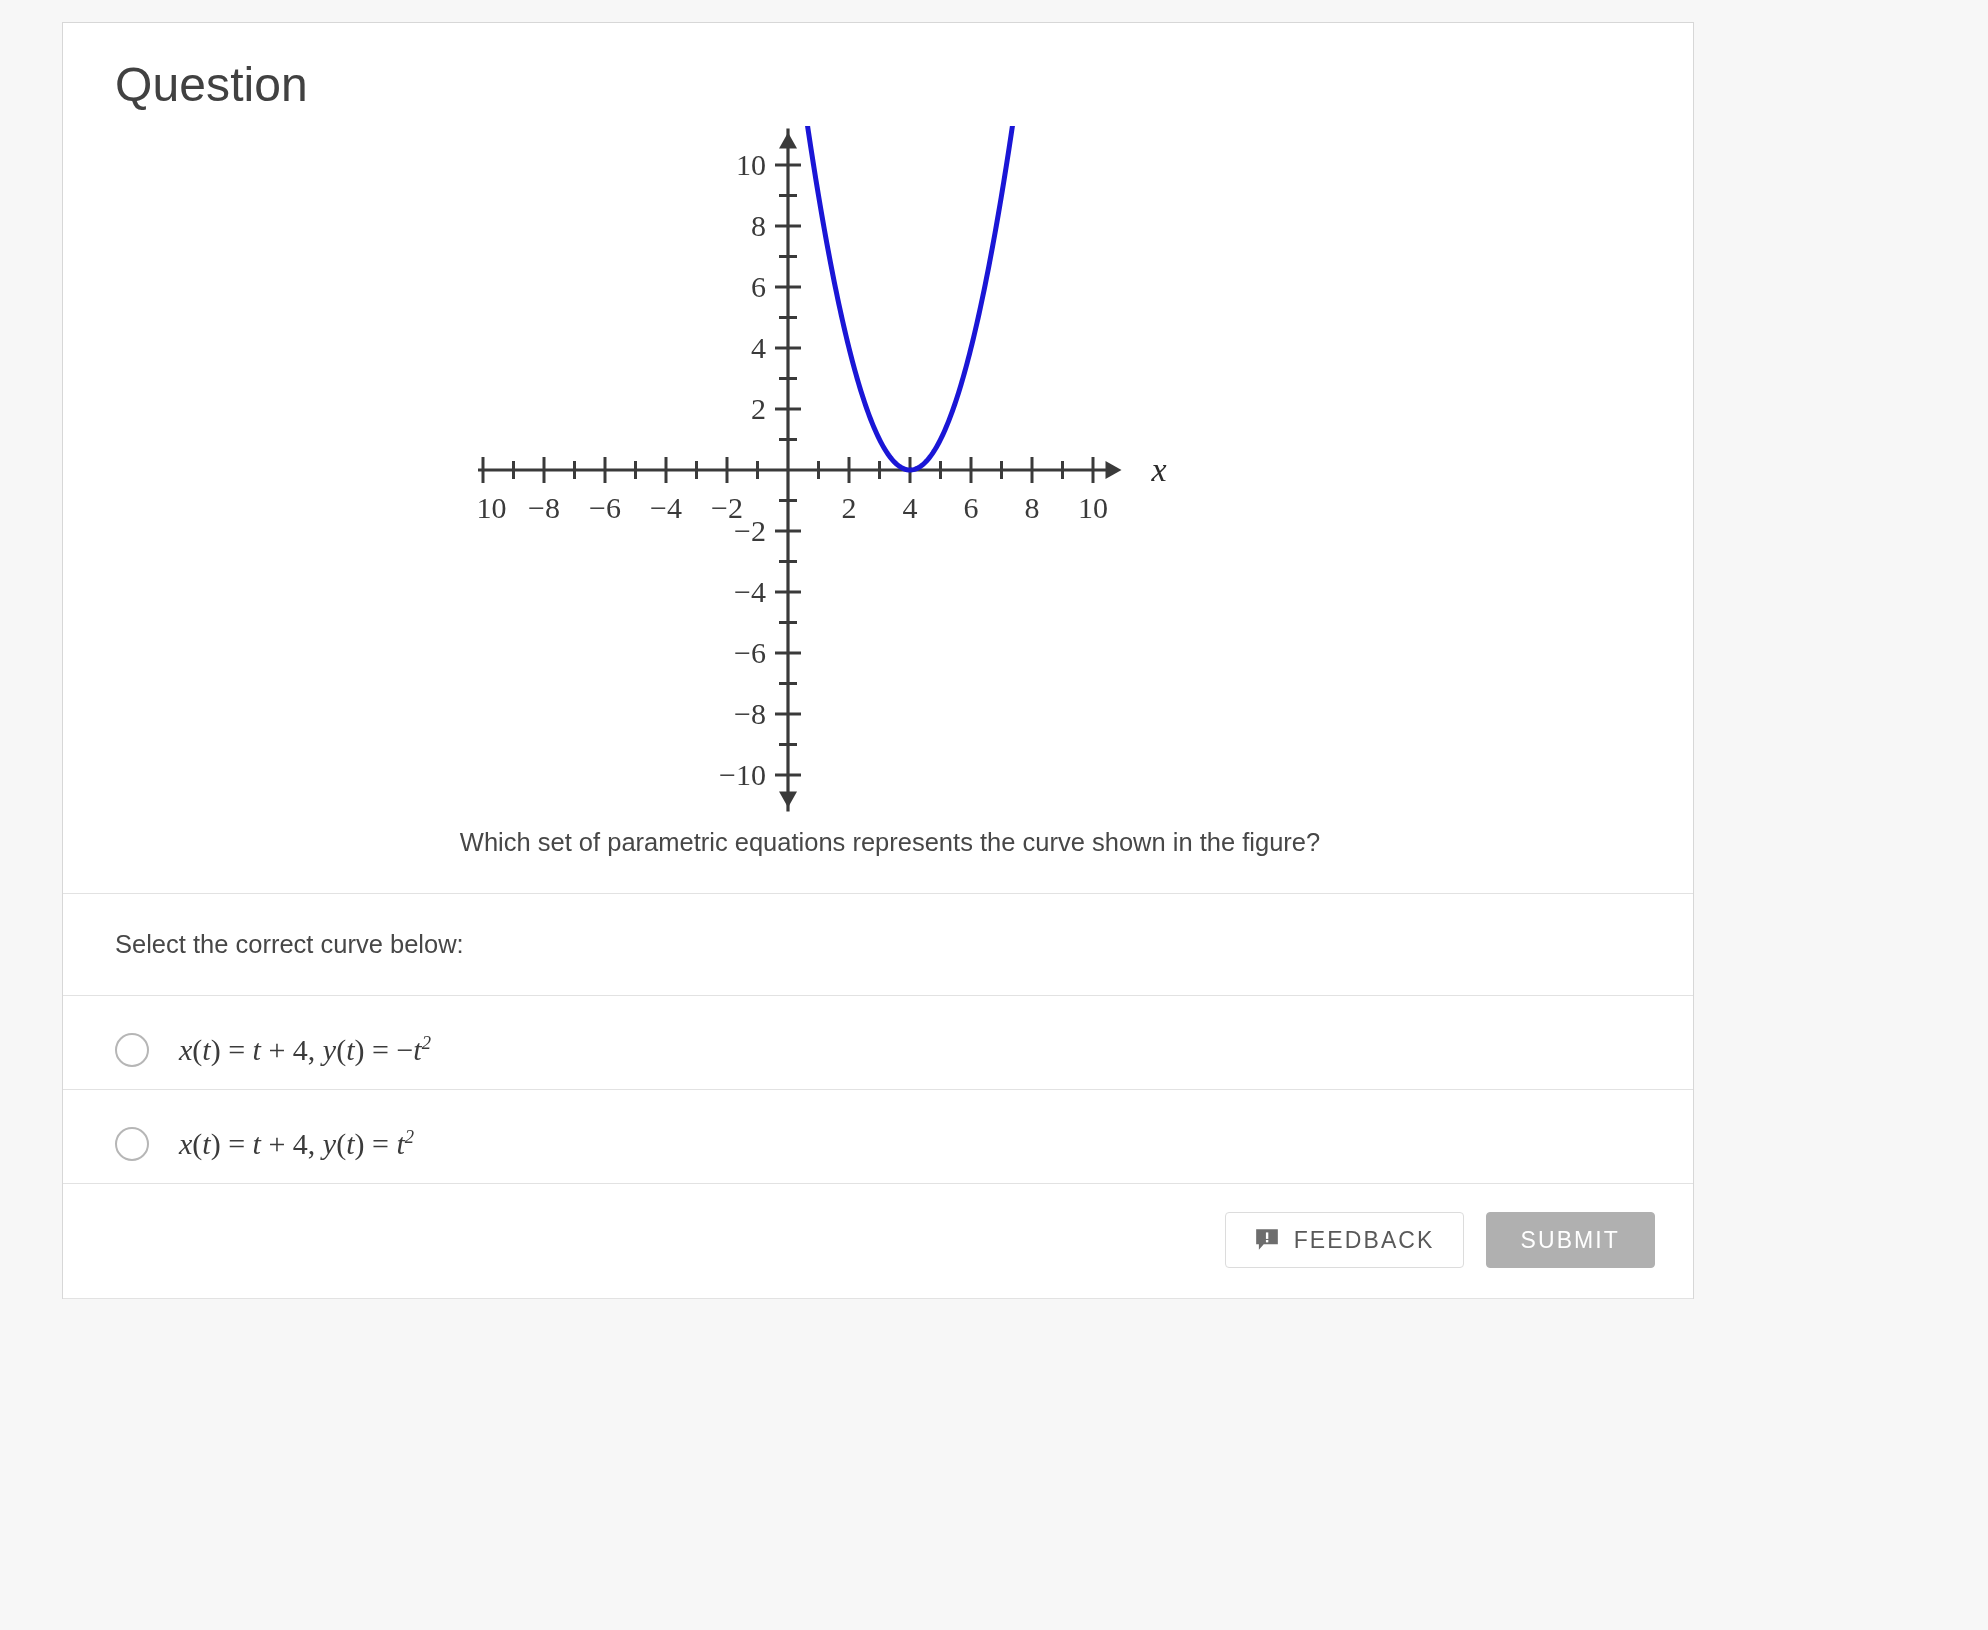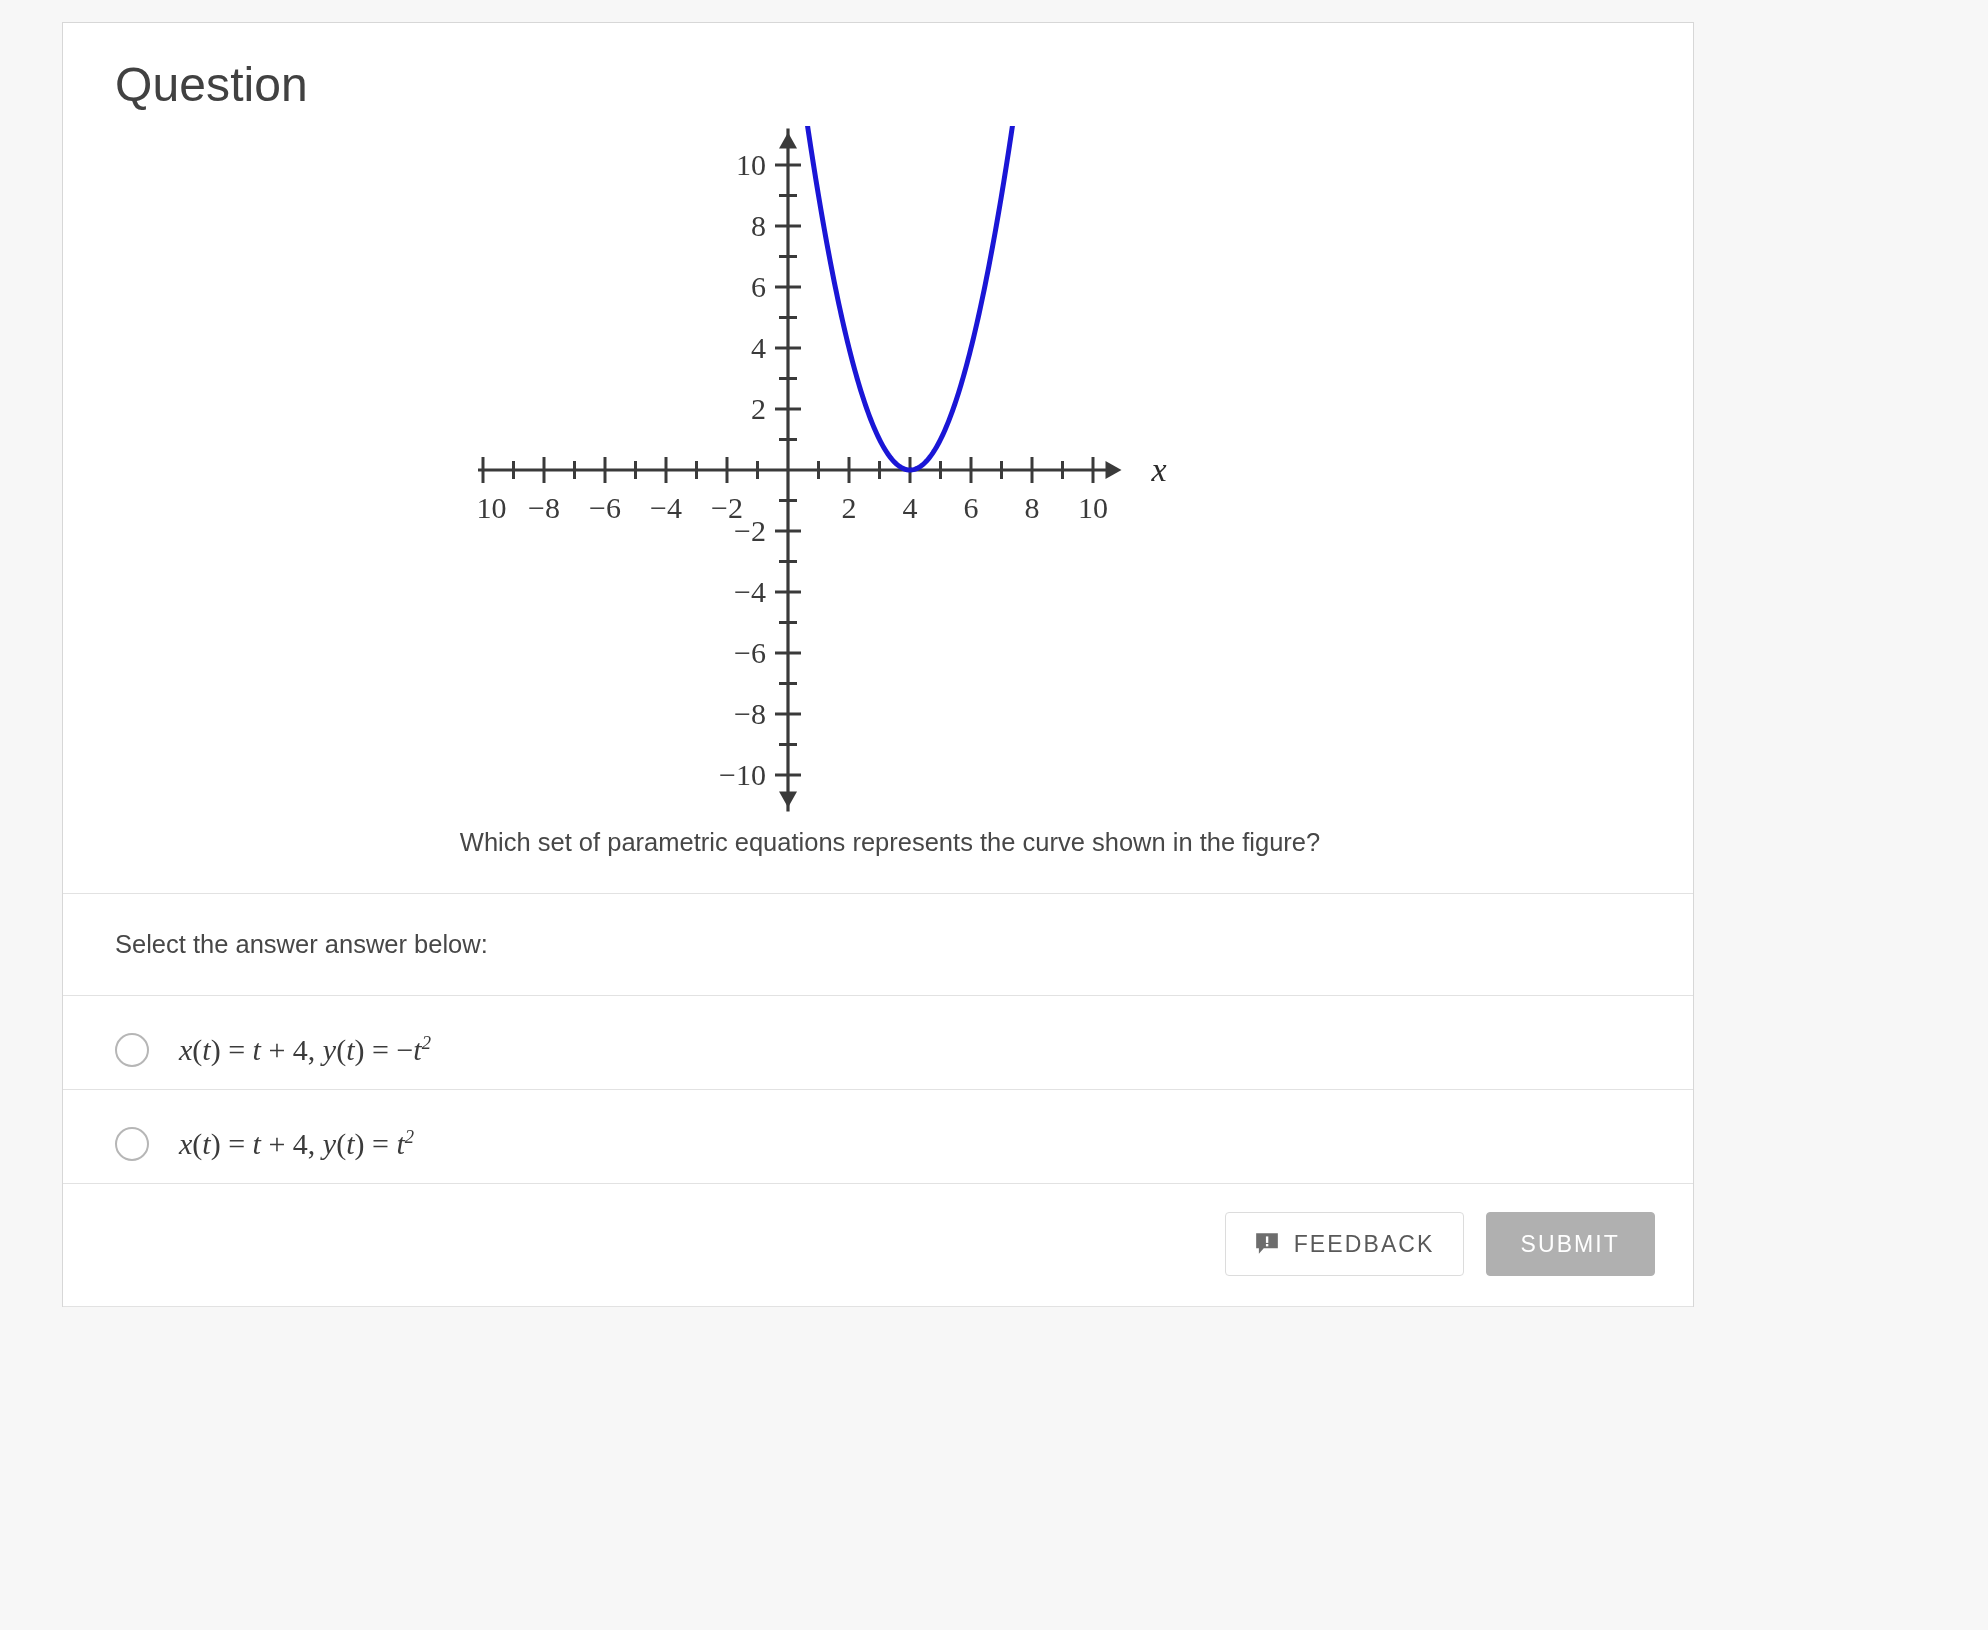--- a/index.html
+++ b/index.html
@@ -103,21 +103,21 @@
   }
 
   .btn {
     font-family: "Liberation Sans", sans-serif;
     font-size: 23px;
     letter-spacing: 2.1px;
     color: #595959;
     background: #ffffff;
     border: 1px solid #dcdcdc;
     border-radius: 4px;
-    height: 64px;
+    height: 56px;
     padding: 0 28px;
     display: inline-flex;
     align-items: center;
     justify-content: center;
     gap: 14px;
     cursor: pointer;
   }
 
   .btn-submit {
     background: #b0b0b0;
@@ -213,21 +213,21 @@
           <clipPath id="plotclip">
             <rect x="0" y="0" width="800" height="700"></rect>
           </clipPath>
           <path d="M 320.675 -62.33625000000001 L 321.895 -53.47904999999997 L 323.115 -44.71945000000005 L 324.335 -36.057450000000074 L 325.555 -27.49305000000004 L 326.775 -19.02625000000006 L 327.995 -10.657050000000027 L 329.215 -2.3854500000000485 L 330.435 5.7885499999999865 L 331.655 13.864950000000022 L 332.875 21.84375 L 334.095 29.72494999999998 L 335.315 37.508550000000014 L 336.535 45.19455000000005 L 337.755 52.78295000000003 L 338.975 60.273750000000064 L 340.195 67.66695000000004 L 341.415 74.96255000000008 L 342.635 82.16055000000006 L 343.855 89.26095000000007 L 345.075 96.26375000000004 L 346.295 103.16895000000005 L 347.515 109.97655000000006 L 348.735 116.68655000000007 L 349.95500000000004 123.29895000000008 L 351.175 129.81375000000008 L 352.39500000000004 136.2309500000001 L 353.615 142.5505500000001 L 354.83500000000004 148.7725500000001 L 356.055 154.89695000000012 L 357.27500000000003 160.9237500000001 L 358.495 166.85295000000013 L 359.71500000000003 172.68455000000012 L 360.935 178.41855000000012 L 362.15500000000003 184.05495000000013 L 363.375 189.5937500000001 L 364.595 195.03495000000012 L 365.81500000000005 200.37855000000013 L 367.035 205.62455000000014 L 368.25500000000005 210.77295000000012 L 369.475 215.82375000000013 L 370.69500000000005 220.77695000000014 L 371.915 225.63255000000015 L 373.13500000000005 230.39055000000013 L 374.355 235.05095000000014 L 375.57500000000005 239.61375000000015 L 376.7950000000001 244.07895000000013 L 378.01500000000004 248.44655000000014 L 379.235 252.71655000000015 L 380.45500000000004 256.88895000000014 L 381.67500000000007 260.9637500000001 L 382.89500000000004 264.94095000000016 L 384.11500000000007 268.82055000000014 L 385.33500000000004 272.6025500000001 L 386.55500000000006 276.28695000000016 L 387.77500000000003 279.87375000000014 L 388.99500000000006 283.3629500000001 L 390.21500000000003 286.75455000000017 L 391.43500000000006 290.04855000000015 L 392.6550000000001 293.24495000000013 L 393.87500000000006 296.3437500000001 L 395.095 299.34495000000015 L 396.31500000000005 302.24855000000014 L 397.5350000000001 305.0545500000001 L 398.75500000000005 307.76295000000016 L 399.9750000000001 310.37375000000014 L 401.19500000000005 312.8869500000001 L 402.4150000000001 315.3025500000001 L 403.63500000000005 317.6205500000001 L 404.8550000000001 319.84095000000013 L 406.07500000000005 321.9637500000001 L 407.2950000000001 323.9889500000001 L 408.5150000000001 325.9165500000001 L 409.73500000000007 327.74655000000007 L 410.95500000000004 329.4789500000001 L 412.17500000000007 331.1137500000001 L 413.3950000000001 332.6509500000001 L 414.61500000000007 334.09055000000006 L 415.8350000000001 335.4325500000001 L 417.05500000000006 336.6769500000001 L 418.2750000000001 337.8237500000001 L 419.49500000000006 338.87295000000006 L 420.7150000000001 339.82455000000004 L 421.93500000000006 340.67855000000003 L 423.1550000000001 341.4349500000001 L 424.3750000000001 342.09375000000006 L 425.5950000000001 342.65495000000004 L 426.81500000000005 343.11855 L 428.0350000000001 343.48455 L 429.2550000000001 343.75295 L 430.4750000000001 343.92375 L 431.6950000000001 343.99695 L 432.9150000000001 343.97255 L 434.1350000000001 343.85055 L 435.3550000000001 343.63095 L 436.5750000000001 343.31374999999997 L 437.7950000000001 342.89894999999996 L 439.0150000000001 342.38654999999994 L 440.2350000000001 341.77654999999993 L 441.4550000000001 341.0689499999999 L 442.67500000000007 340.26374999999996 L 443.8950000000001 339.36094999999995 L 445.1150000000001 338.36054999999993 L 446.3350000000001 337.2625499999999 L 447.55500000000006 336.0669499999999 L 448.7750000000001 334.7737499999999 L 449.9950000000001 333.3829499999999 L 451.21500000000015 331.89454999999987 L 452.4350000000001 330.30854999999985 L 453.6550000000001 328.62494999999984 L 454.8750000000001 326.84374999999983 L 456.09500000000014 324.9649499999998 L 457.3150000000001 322.9885499999998 L 458.5350000000001 320.9145499999998 L 459.7550000000001 318.7429499999998 L 460.97500000000014 316.47374999999977 L 462.1950000000001 314.10694999999976 L 463.4150000000001 311.64254999999974 L 464.6350000000001 309.08054999999973 L 465.85500000000013 306.4209499999997 L 467.07500000000016 303.6637499999997 L 468.29500000000013 300.8089499999997 L 469.5150000000001 297.8565499999997 L 470.7350000000001 294.8065499999997 L 471.95500000000015 291.65894999999966 L 473.1750000000001 288.41374999999965 L 474.3950000000001 285.07094999999964 L 475.6150000000001 281.63054999999963 L 476.83500000000015 278.0925499999996 L 478.0550000000001 274.4569499999996 L 479.2750000000001 270.7237499999996 L 480.4950000000001 266.8929499999996 L 481.71500000000015 262.9645499999996 L 482.9350000000002 258.93854999999957 L 484.15500000000014 254.81494999999956 L 485.3750000000001 250.59374999999955 L 486.59500000000014 246.27494999999954 L 487.81500000000017 241.8585499999995 L 489.03500000000014 237.3445499999995 L 490.2550000000001 232.73294999999945 L 491.47500000000014 228.02374999999944 L 492.69500000000016 223.21694999999943 L 493.91500000000013 218.31254999999942 L 495.1350000000001 213.31054999999938 L 496.35500000000013 208.21094999999937 L 497.57500000000016 203.01374999999936 L 498.7950000000002 197.71894999999935 L 500.01500000000016 192.32654999999934 L 501.2350000000001 186.83654999999933 L 502.45500000000015 181.2489499999993 L 503.6750000000002 175.5637499999993 L 504.89500000000015 169.78094999999925 L 506.1150000000001 163.90054999999924 L 507.33500000000015 157.92254999999923 L 508.5550000000002 151.84694999999923 L 509.77500000000015 145.6737499999992 L 510.9950000000001 139.40294999999918 L 512.2150000000001 133.03454999999917 L 513.4350000000002 126.56854999999914 L 514.6550000000002 120.00494999999913 L 515.8750000000002 113.34374999999912 L 517.0950000000001 106.58494999999908 L 518.3150000000002 99.72854999999907 L 519.5350000000002 92.77454999999907 L 520.7550000000001 85.72294999999906 L 521.9750000000001 78.573749999999 L 523.1950000000002 71.32694999999899 L 524.4150000000002 63.98254999999898 L 525.6350000000002 56.540549999998916 L 526.8550000000001 49.00094999999891 L 528.0750000000002 41.36374999999896 L 529.2950000000002 33.62894999999884 L 530.5150000000002 25.796549999998888 L 531.7350000000001 17.86654999999888 L 532.9550000000002 9.838949999998817 L 534.1750000000002 1.7137499999988108 L 535.3950000000002 -6.509050000001196 L 536.6150000000002 -14.829450000001202 L 537.8350000000002 -23.247450000001265 L 539.0550000000002 -31.76305000000133 L 540.2750000000002 -40.376250000001335 L 541.4950000000001 -49.08705000000134 L 542.7150000000001 -57.89545000000135" fill="none" stroke="#1a16d6" stroke-width="5" stroke-linecap="round" clip-path="url(#plotclip)"></path>
         </svg>
     </div>
 
     <div class="q-prompt">Which set of parametric equations represents the curve shown in the figure?</div>
   </div>
 
-  <div class="select-row">Select the answer answer below:</div>
+  <div class="select-row">Select the correct curve below:</div>
 
   <div class="option">
     <span class="radio"></span>
     <span class="opt-math"><i>x</i>(<i>t</i>)&nbsp;=&nbsp;<i>t</i>&nbsp;+&nbsp;4,&nbsp;<i>y</i>(<i>t</i>)&nbsp;=&nbsp;−<i>t</i><sup>2</sup></span>
   </div>
   <div class="option">
     <span class="radio"></span>
     <span class="opt-math"><i>x</i>(<i>t</i>)&nbsp;=&nbsp;<i>t</i>&nbsp;+&nbsp;4,&nbsp;<i>y</i>(<i>t</i>)&nbsp;=&nbsp;<i>t</i><sup>2</sup></span>
   </div>
 

